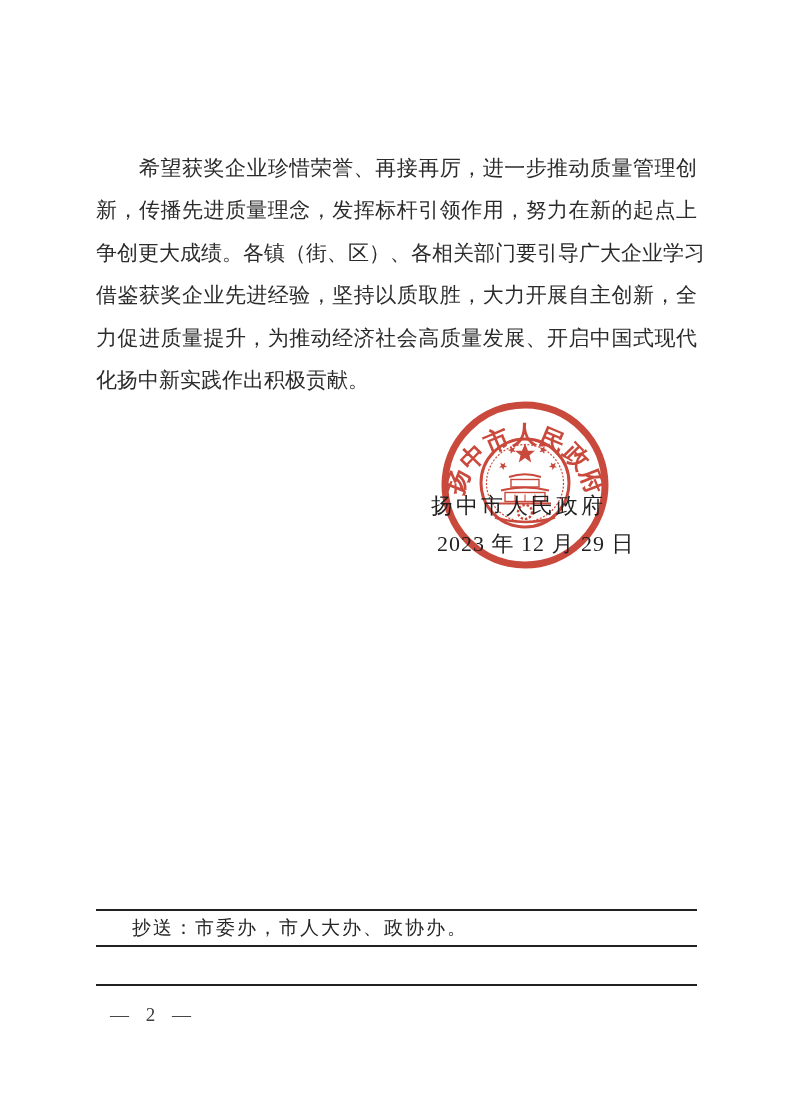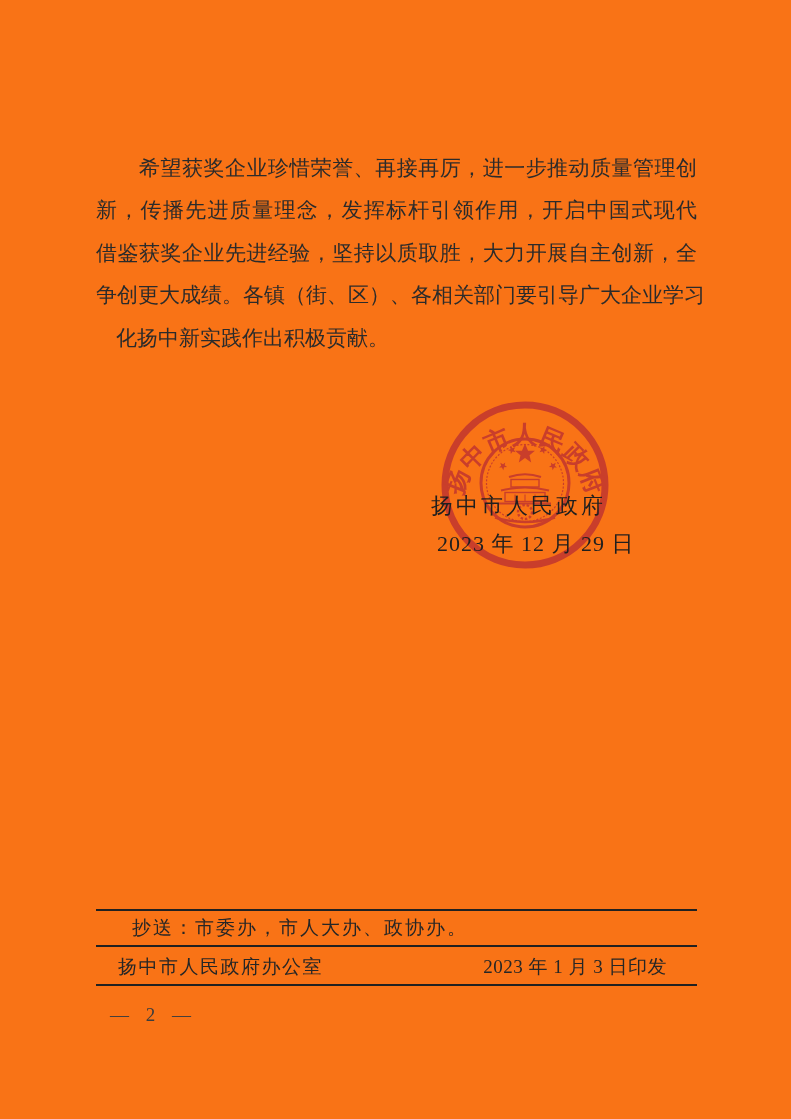--- a/index.html
+++ b/index.html
@@ -1,38 +1,38 @@
 <!DOCTYPE html>
 <html><head>
 <meta charset="utf-8">
 <style>
   html,body{margin:0;padding:0;background:#e8e8e8;}
   .page{
     position:relative;
     width:791px;height:1119px;
-    background:#f97316;
+    background:#ffffff;
     font-family:"Liberation Serif","DejaVu Serif",serif;
     color:#262626;
     overflow:hidden;
     margin:0 auto;
   }
   
   .bodytext{
     position:absolute;left:96px;top:147px;width:601px;
     font-size:21px;line-height:42.4px;
     color:#2b2b2b;
   }
   .bodytext .line{
     text-align:justify;
     text-align-last:justify;
     text-justify:inter-character;
     height:42.4px;white-space:nowrap;
   }
   .bodytext .line.first{padding-left:43px;}
-  .bodytext .line.last{text-align-last:left;margin-left:20px;}
+  .bodytext .line.last{text-align-last:left;}
   
   .seal{
     position:absolute;left:437px;top:397px;width:176px;height:176px;
     z-index:1;opacity:.92;
   }
   
   .sig-name{
     position:absolute;left:431px;top:491px;z-index:2;
     font-size:22px;letter-spacing:3px;color:#1f1f1f;white-space:nowrap;
   }
@@ -62,23 +62,24 @@
     font-size:19px;letter-spacing:6px;color:#3d3d3d;white-space:nowrap;
   }
 </style>
 </head>
 <body>
 
 <div class="page">
 
   <div class="bodytext">
     <div class="line first">希望获奖企业珍惜荣誉、再接再厉，进一步推动质量管理创</div>
-    <div class="line">新，传播先进质量理念，发挥标杆引领作用，开启中国式现代</div>
+    <div class="line">新，传播先进质量理念，发挥标杆引领作用，努力在新的起点上</div>
+    <div class="line">争创更大成绩。各镇（街、区）、各相关部门要引导广大企业学习</div>
     <div class="line">借鉴获奖企业先进经验，坚持以质取胜，大力开展自主创新，全</div>
-    <div class="line">争创更大成绩。各镇（街、区）、各相关部门要引导广大企业学习</div>
+    <div class="line">力促进质量提升，为推动经济社会高质量发展、开启中国式现代</div>
     <div class="line last">化扬中新实践作出积极贡献。</div>
   </div>
 
   <svg class="seal" viewBox="0 0 176 176" xmlns="http://www.w3.org/2000/svg">
     <defs>
       <path id="arcPath" d="M 25 99.1 A 64 64 0 0 1 151 99.1" fill="none"></path>
       <path id="star" d="M0,-10 L2.9,-3.2 L9.5,-3.2 L4.3,1.2 L5.9,8.1 L0,3.9 L-5.9,8.1 L-4.3,1.2 L-9.5,-3.2 L-2.9,-3.2 Z"></path>
     </defs>
     <g stroke="#c63a2d" fill="none">
 
@@ -113,21 +114,17 @@
       </text>
     </g>
   </svg>
 
   <div class="sig-name">扬中市人民政府</div>
   <div class="sig-date">2023 年 12 月 29 日</div>
 
   <div class="rule r1"></div>
   <div class="cc-line">抄送：市委办，市人大办、政协办。</div>
   <div class="rule r2"></div>
-  <div class="issuer-row">
-    <span class="office">扬中市人民政府办公室</span>
-    <span class="printdate">2023 年 1 月 3 日印发</span>
-  </div>
   <div class="rule r3"></div>
 
   <div class="page-number">— 2 —</div>
 
 </div>
 
 </body></html>

